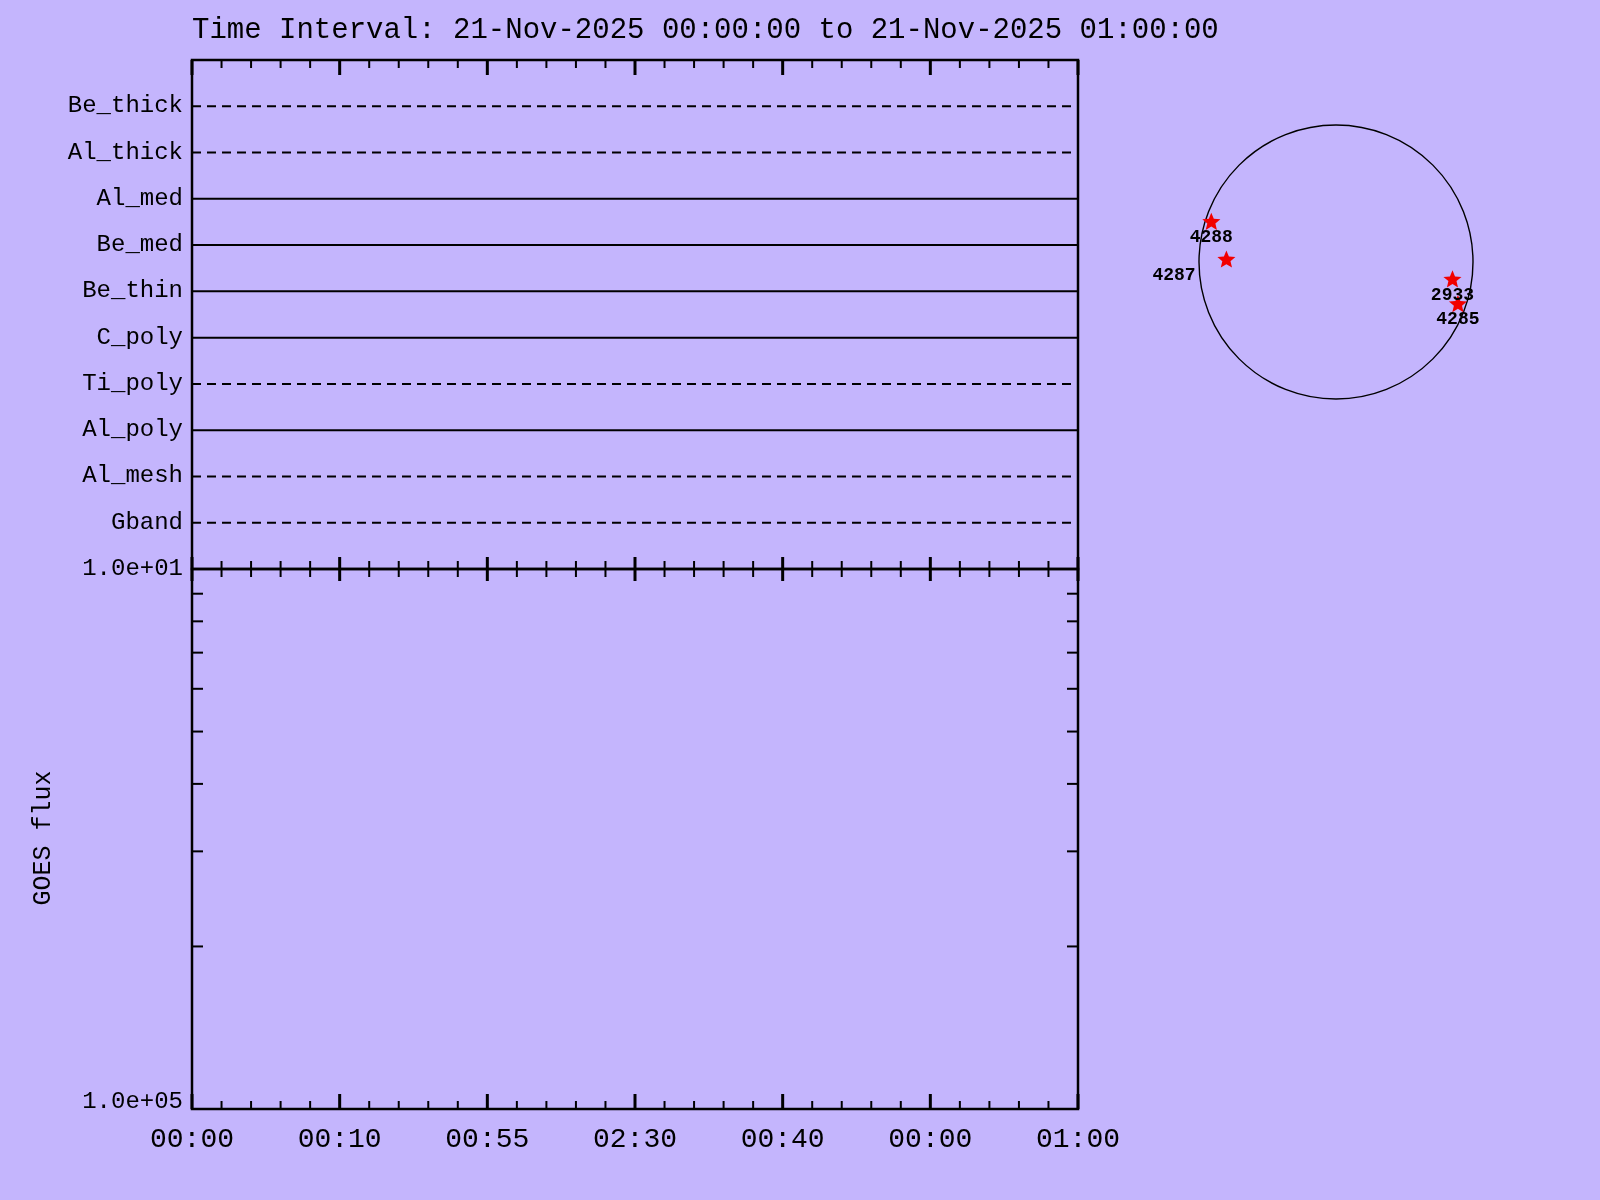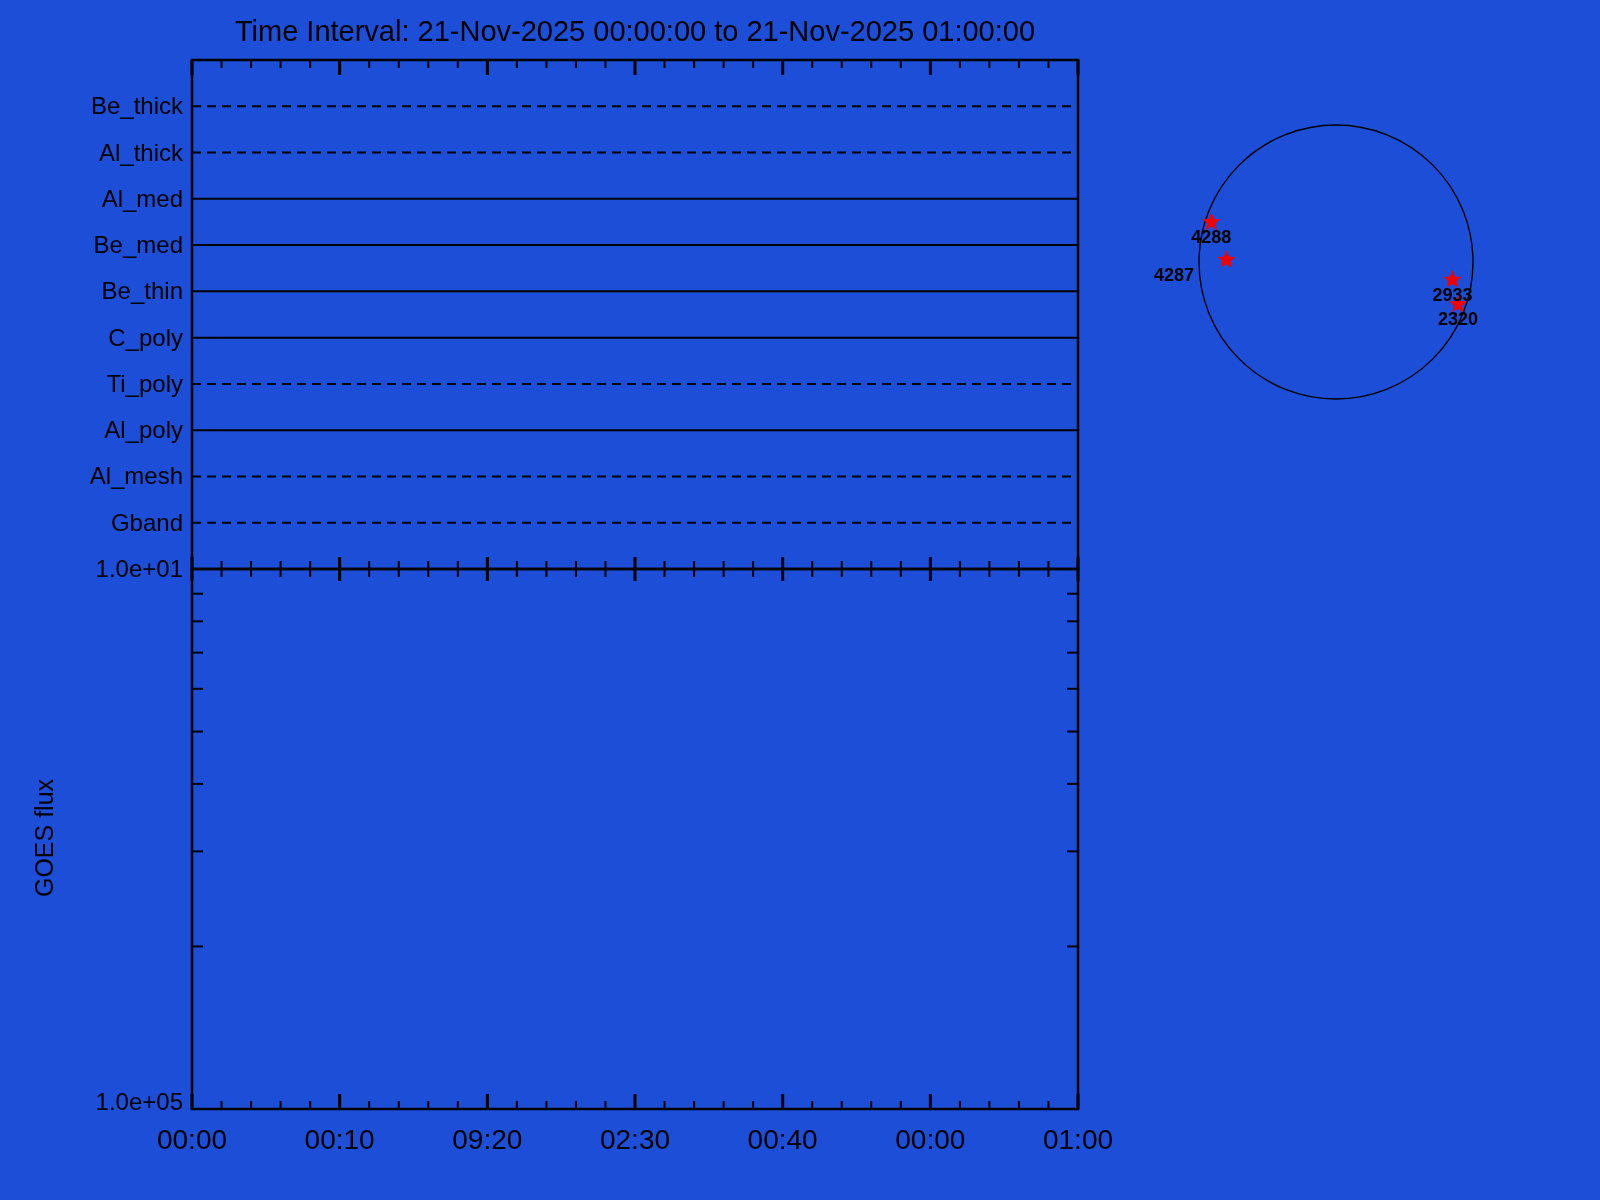--- a/index.html
+++ b/index.html
@@ -1,18 +1,18 @@
 <!DOCTYPE html>
 <html><head>
 <meta charset="utf-8">
 <style>
   html,body{margin:0;padding:0;background:#fff;}
   #root{
-    position:relative;width:1600px;height:1200px;background:#1d4ed8;overflow:hidden;
-    font-family:Liberation Sans, sans-serif;color:#000;
+    position:relative;width:1600px;height:1200px;background:#c4b5fd;overflow:hidden;
+    font-family:Liberation Mono, monospace;color:#000;
   }
   #chart-svg{position:absolute;left:0;top:0;}
   .title{
     position:absolute;left:192px;top:14px;width:886px;text-align:center;
     font-size:29px;line-height:34px;white-space:nowrap;
   }
   .filter-label{
     position:absolute;left:-17px;width:200px;text-align:right;
     font-size:24px;line-height:26px;white-space:nowrap;
   }
@@ -177,22 +177,22 @@
     <div class="filter-label" style="top: 185.818px;">Al_med</div>
     <div class="filter-label" style="top: 232.091px;">Be_med</div>
     <div class="filter-label" style="top: 278.364px;">Be_thin</div>
     <div class="filter-label" style="top: 324.636px;">C_poly</div>
     <div class="filter-label" style="top: 370.909px;">Ti_poly</div>
     <div class="filter-label" style="top: 417.182px;">Al_poly</div>
     <div class="filter-label" style="top: 463.455px;">Al_mesh</div>
     <div class="filter-label" style="top: 509.727px;">Gband</div>
     <div class="xtick" style="left: 192px;">00:00</div>
     <div class="xtick" style="left: 339.667px;">00:10</div>
-    <div class="xtick" style="left: 487.333px;">09:20</div>
+    <div class="xtick" style="left: 487.333px;">00:55</div>
     <div class="xtick" style="left: 635px;">02:30</div>
     <div class="xtick" style="left: 782.667px;">00:40</div>
     <div class="xtick" style="left: 930.333px;">00:00</div>
     <div class="xtick" style="left: 1078px;">01:00</div>
     <div class="region-label" style="left: 1211.33px; top: 230.27px;">4288</div>
     <div class="region-label" style="left: 1174px; top: 267.945px;">4287</div>
     <div class="region-label" style="left: 1452.45px; top: 287.81px;">2933</div>
-    <div class="region-label" style="left: 1457.93px; top: 312.47px;">2320</div>
+    <div class="region-label" style="left: 1457.93px; top: 312.47px;">4285</div>
   </div>
 
 </body></html>

